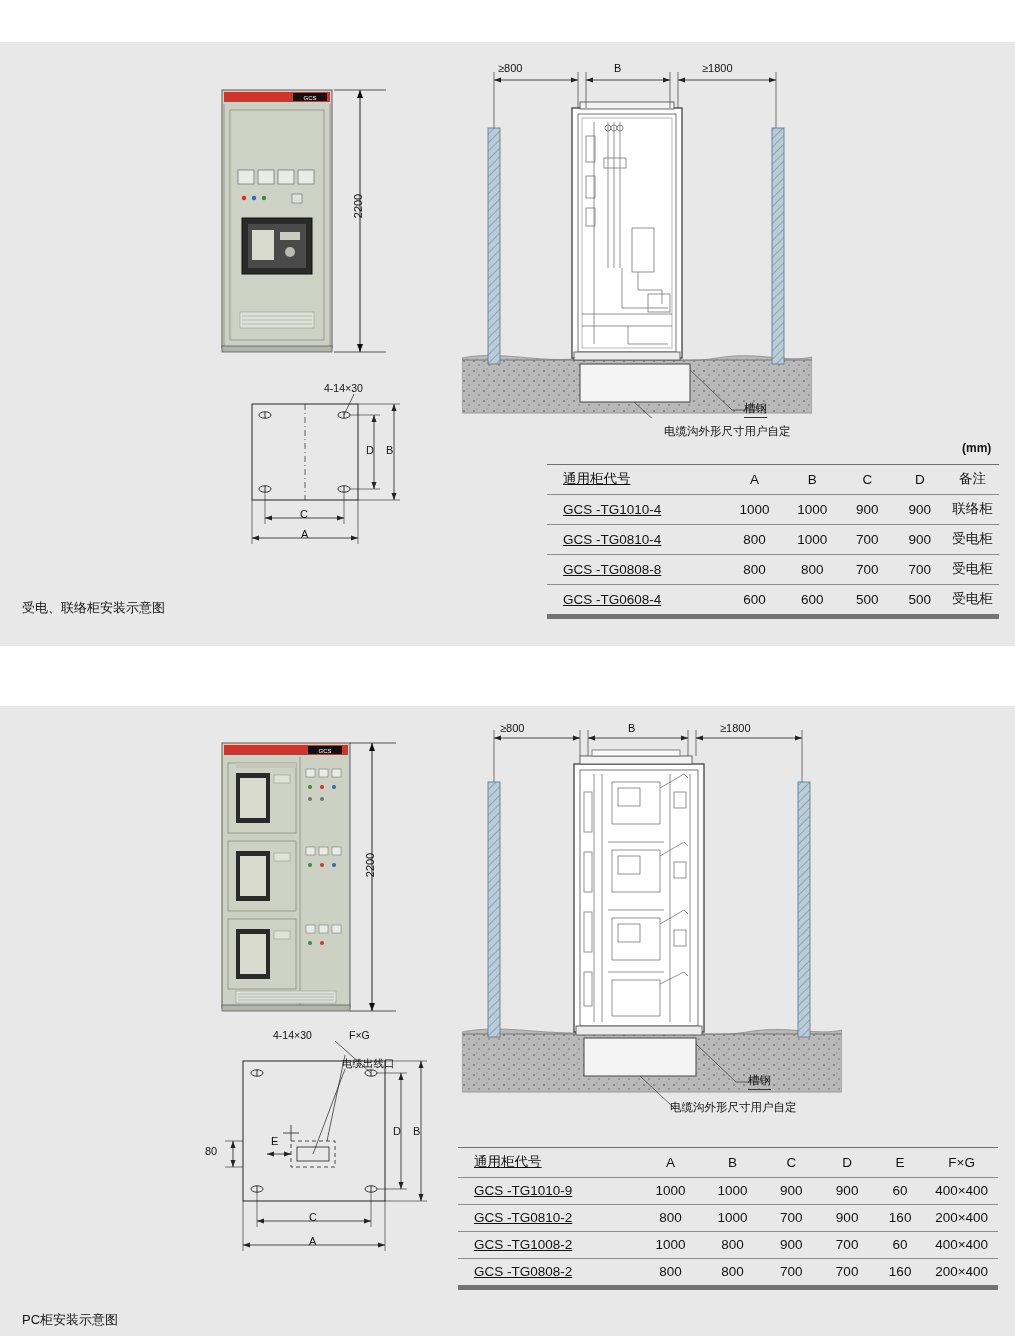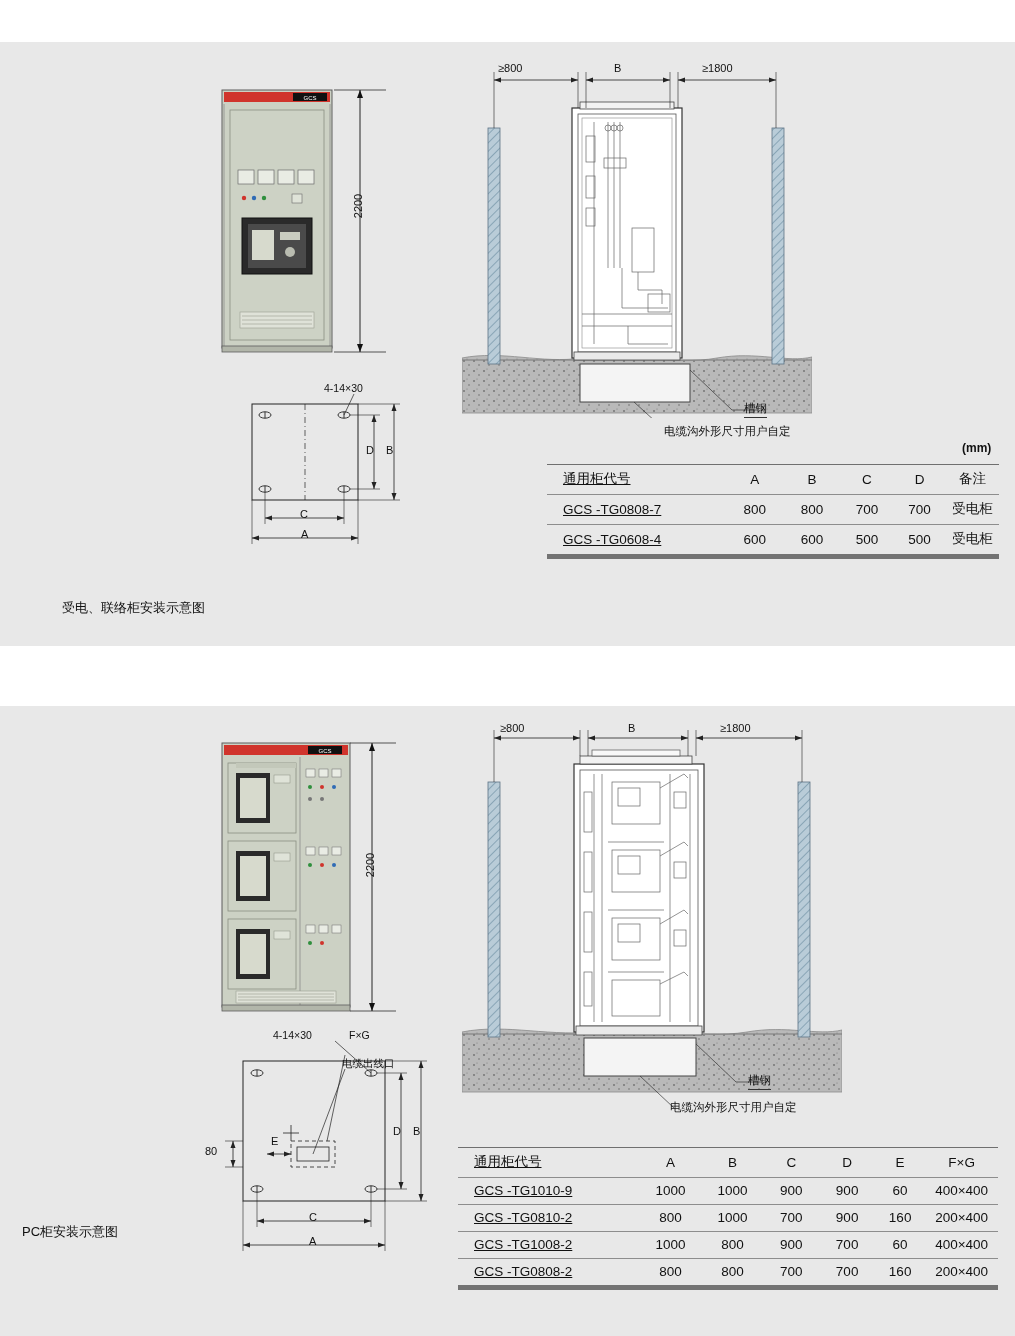--- a/index.html
+++ b/index.html
@@ -256,39 +256,55 @@
       <th style="width:168px">通用柜代号</th>
       <th style="width:60px">A</th>
       <th style="width:60px">B</th>
       <th style="width:55px">C</th>
       <th style="width:55px">D</th>
       <th style="width:54px">备注</th>
     </tr>
   </thead>
   <tbody>
     <tr>
-      <td>GCS -TG0808-7</td>
+      <td>GCS -TG1010-4</td>
+      <td>1000</td>
+      <td>1000</td>
+      <td>900</td>
+      <td>900</td>
+      <td>联络柜</td>
+    </tr>
+    <tr>
+      <td>GCS -TG0810-4</td>
+      <td>800</td>
+      <td>1000</td>
+      <td>700</td>
+      <td>900</td>
+      <td>受电柜</td>
+    </tr>
+    <tr>
+      <td>GCS -TG0808-8</td>
       <td>800</td>
       <td>800</td>
       <td>700</td>
       <td>700</td>
       <td>受电柜</td>
     </tr>
     <tr>
       <td>GCS -TG0608-4</td>
       <td>600</td>
       <td>600</td>
       <td>500</td>
       <td>500</td>
       <td>受电柜</td>
     </tr>
   </tbody>
 </table>
 
-<div class="caption" style="left:22px;top:599px;margin-left:40px;">受电、联络柜安装示意图</div>
+<div class="caption" style="left:22px;top:599px;">受电、联络柜安装示意图</div>
 
 <div class="panel" id="panel-2"></div>
 
 <div class="svgwrap" style="left:200px;top:735px;width:210px;height:285px;">
   <svg width="210" height="285" viewBox="0 0 210 285">
     <rect x="22" y="8" width="128" height="264" fill="#ccd1c4" stroke="#5d5d5d" stroke-width="1"></rect>
     <rect x="24" y="10" width="124" height="10" fill="#d0342c"></rect>
     <rect x="108" y="11" width="34" height="8" fill="#111"></rect>
     <text x="125" y="18" font-size="6" fill="#fff" text-anchor="middle" font-family="Liberation Sans, sans-serif">GCS</text>
 
@@ -563,13 +579,13 @@
       <td>800</td>
       <td>800</td>
       <td>700</td>
       <td>700</td>
       <td>160</td>
       <td>200×400</td>
     </tr>
   </tbody>
 </table>
 
-<div class="caption" style="left:22px;top:1223px;">PC柜安装示意图</div>
+<div class="caption" style="left:22px;top:1311px;">PC柜安装示意图</div>
 
 </body></html>

